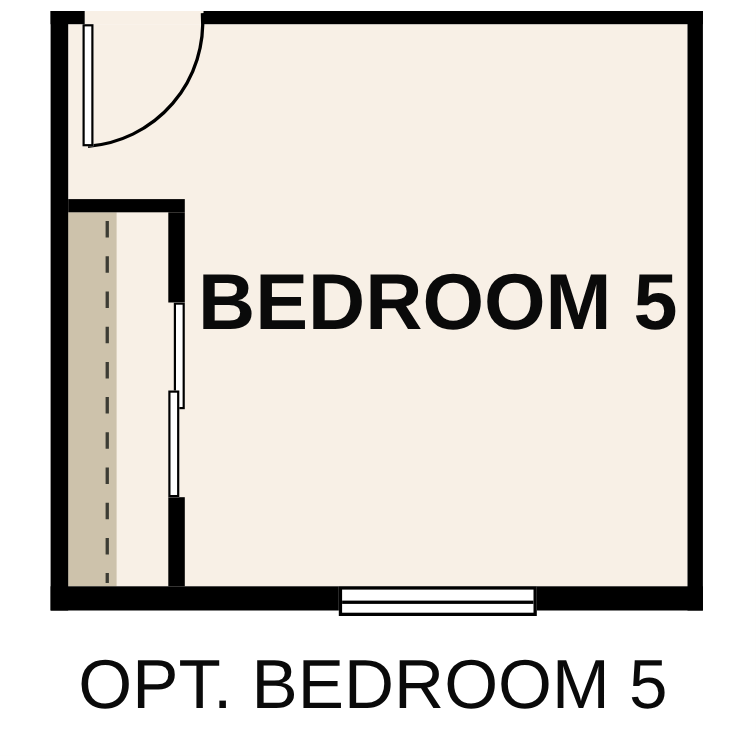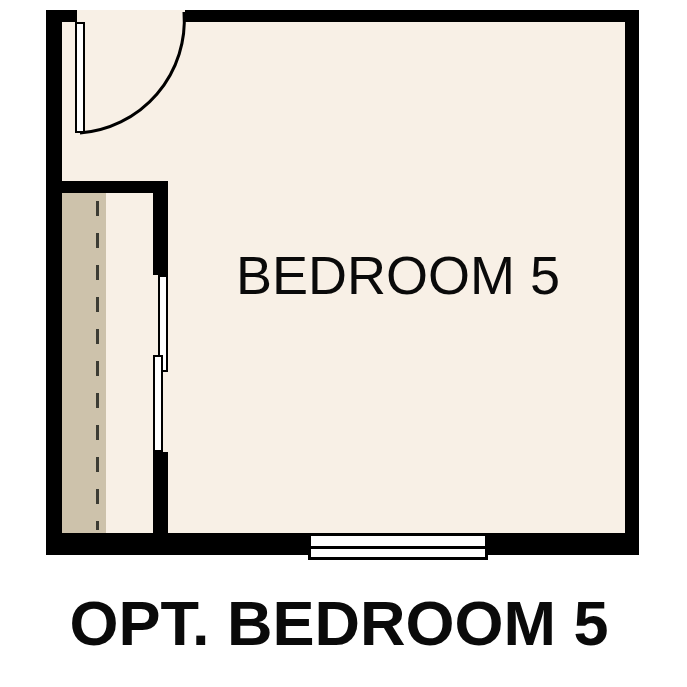--- a/index.html
+++ b/index.html
@@ -24,25 +24,25 @@
   .window {
     position:absolute; background:var(--fixture);
     border:3px solid var(--wall);
   }
   .window-divider {
     position:absolute; left:0; top:10px; width:100%; height:3px; background:var(--wall);
   }
 
   .room-label {
     position:absolute; left:398px; top:275px; transform:translate(-50%,-50%);
-    font-size:54px; font-weight:normal; color:var(--text); white-space:nowrap; line-height:1;
+    font-size:72px; font-weight:bold; color:var(--text); white-space:nowrap; line-height:1;
   }
   .plan-caption {
     position:absolute; left:339px; top:623px; transform:translate(-50%,-50%);
-    font-size:63px; font-weight:bold; color:var(--text); white-space:nowrap; line-height:1;text-align:center;
+    font-size:63px; font-weight:normal; color:var(--text); white-space:nowrap; line-height:1;text-align:center;
   }
 </style>
 </head>
 <body>
 
 <div class="canvas">
 
   <div class="rect floor" style="left:62px; top:22px; width:563px; height:511px;"></div>
   <div class="rect floor" style="left:77px; top:10px; width:108px; height:12px;"></div>
 

